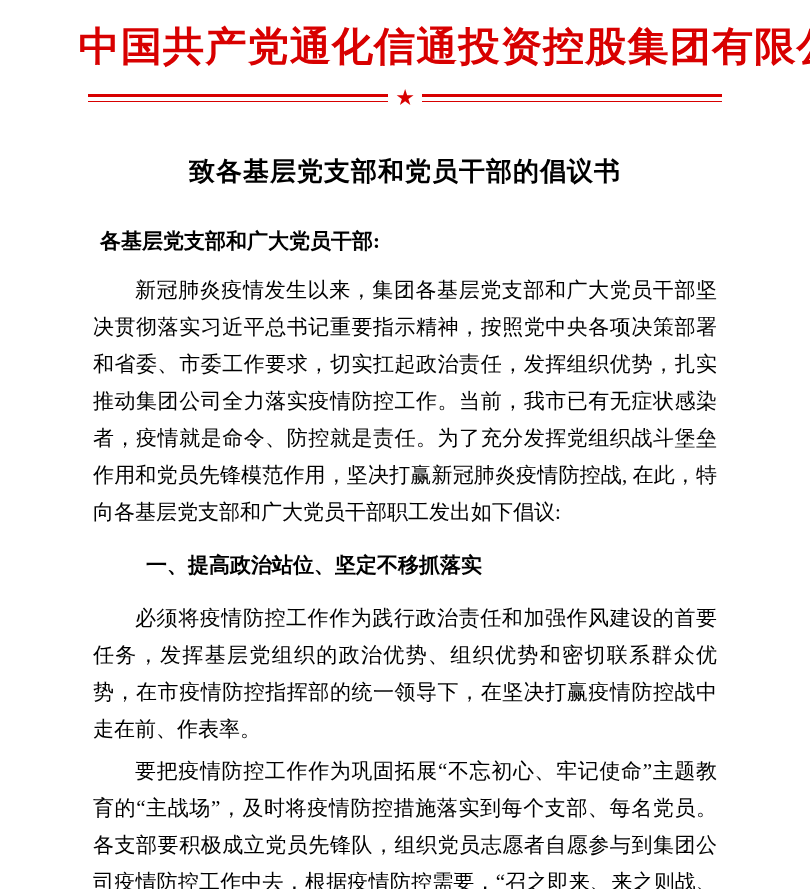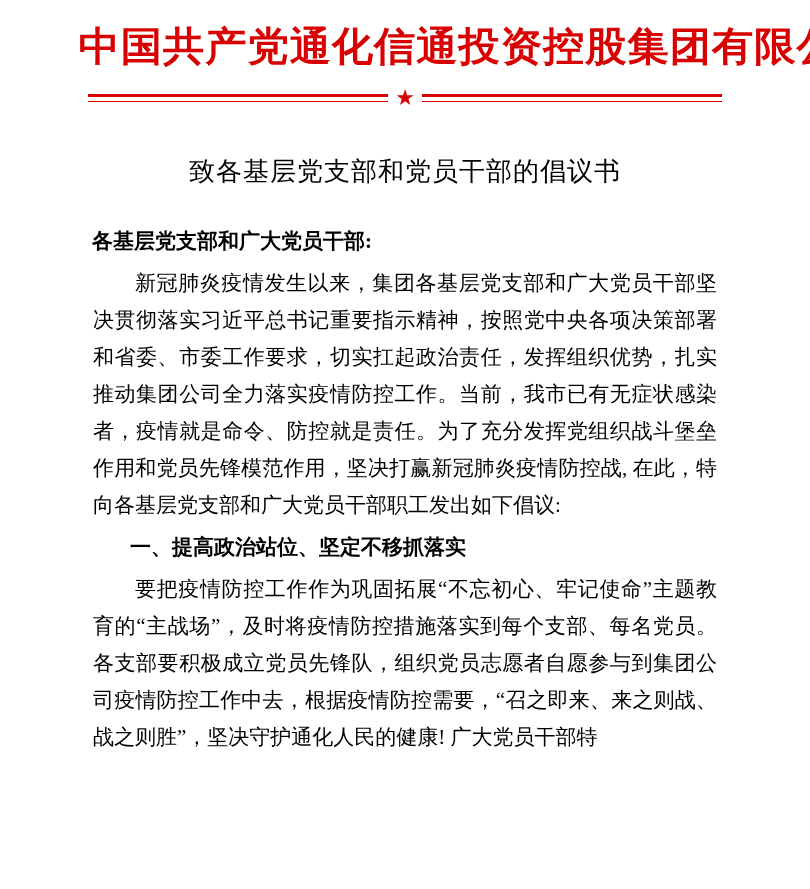--- a/index.html
+++ b/index.html
@@ -64,43 +64,43 @@
     height: 26px;
     background: #ffffff;
     text-align: center;
     line-height: 24px;
     font-size: 22px;
     color: #d80000;
   }
   .doc-title {
     text-align: center;
     font-size: 26px;
-    font-weight: normal;
+    font-weight: bold;
     color: #000000;
     margin-top: 42px;
     letter-spacing: 1px;
   }
   .body-text {
     margin-top: 34px;
     font-size: 21px;
     line-height: 37px;
     color: #000000;
     text-align: justify;
     text-justify: inter-ideograph;
   }
   .salutation {
     font-weight: bold;
-    margin: 4px;
+    margin: 12px;
   }
   .para {
     margin: 5px;
     text-indent: 2em;
   }
   .heading {
-    margin: 0;
+    margin: 16px;
     text-indent: 2em;
     font-weight: bold;
   }
 </style>
 </head>
 <body>
 
 <div class="page">
 
   <div class="masthead">
@@ -112,16 +112,17 @@
     <div class="rule-thin"></div>
     <div class="star">★</div>
   </div>
 
   <div class="doc-title">致各基层党支部和党员干部的倡议书</div>
 
   <div class="body-text">
     <p class="salutation">各基层党支部和广大党员干部:</p>
     <p class="para">新冠肺炎疫情发生以来，集团各基层党支部和广大党员干部坚决贯彻落实习近平总书记重要指示精神，按照党中央各项决策部署和省委、市委工作要求，切实扛起政治责任，发挥组织优势，扎实推动集团公司全力落实疫情防控工作。当前，我市已有无症状感染者，疫情就是命令、防控就是责任。为了充分发挥党组织战斗堡垒作用和党员先锋模范作用，坚决打赢新冠肺炎疫情防控战, 在此，特向各基层党支部和广大党员干部职工发出如下倡议:</p>
     <p class="heading">一、提高政治站位、坚定不移抓落实</p>
+    <p class="para">必须将疫情防控工作作为践行政治责任和加强作风建设的首要任务，发挥基层党组织的政治优势、组织优势和密切联系群众优势，在市疫情防控指挥部的统一领导下，在坚决打赢疫情防控战中走在前、作表率。</p>
     <p class="para">要把疫情防控工作作为巩固拓展“不忘初心、牢记使命”主题教育的“主战场”，及时将疫情防控措施落实到每个支部、每名党员。各支部要积极成立党员先锋队，组织党员志愿者自愿参与到集团公司疫情防控工作中去，根据疫情防控需要，“召之即来、来之则战、战之则胜”，坚决守护通化人民的健康! 广大党员干部特</p>
   </div>
 
 </div>
 
 </body></html>

